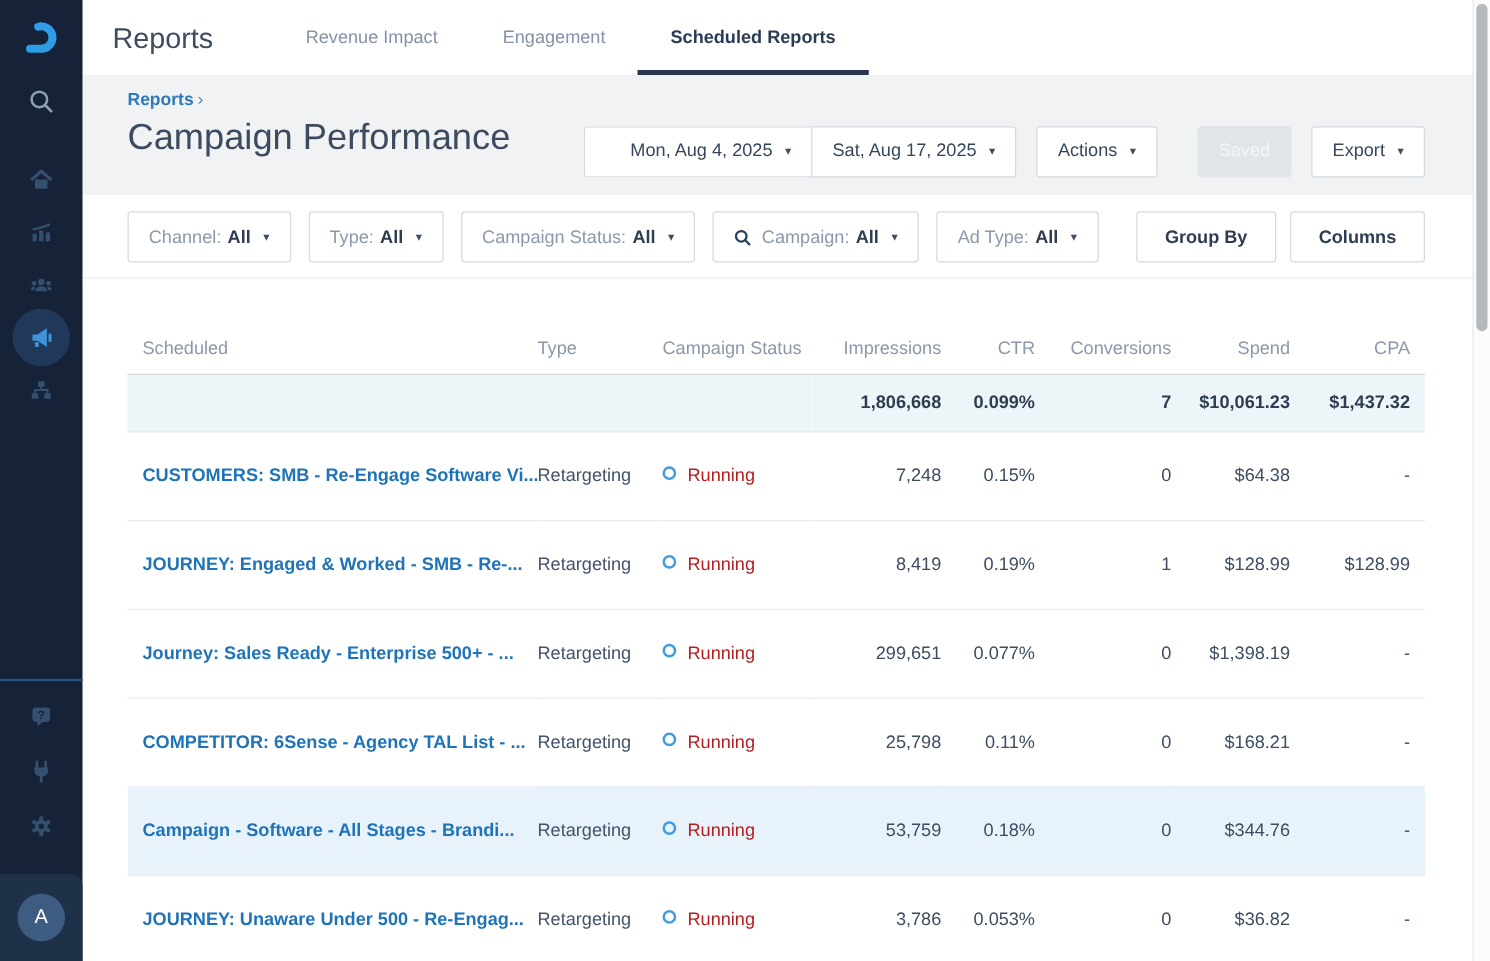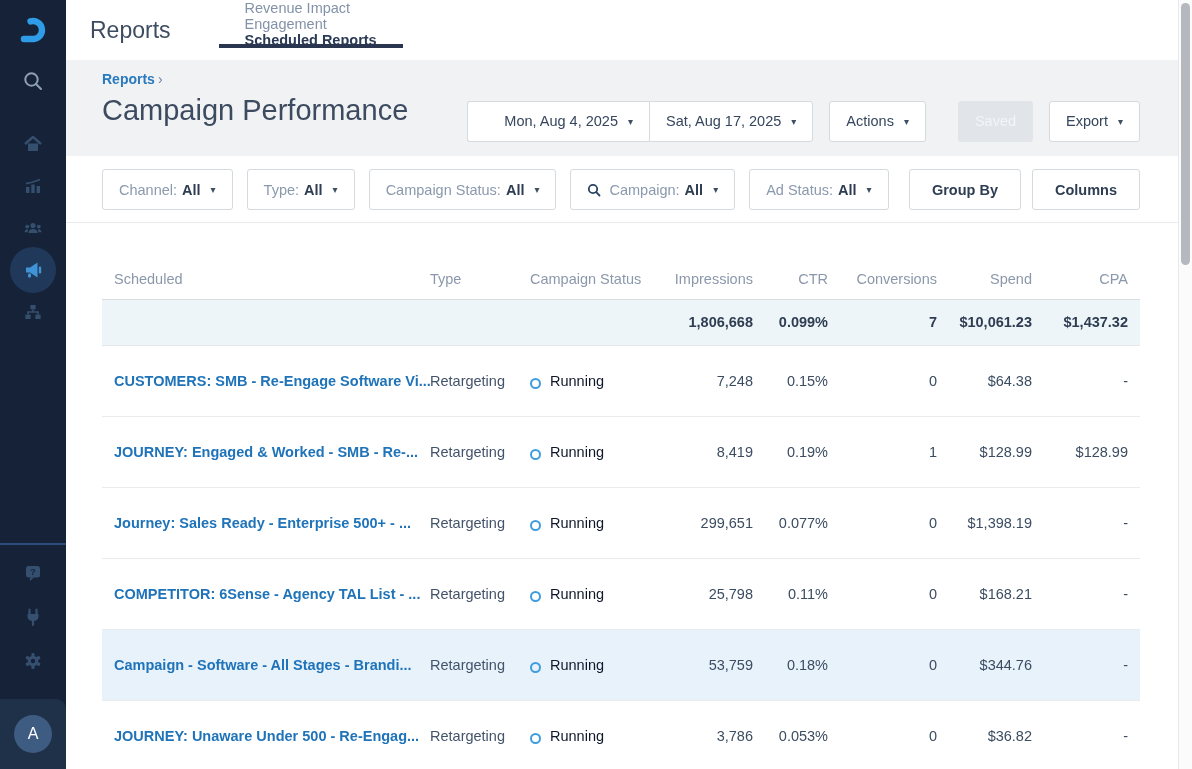--- a/index.html
+++ b/index.html
@@ -35,21 +35,21 @@
   .avatar {
     width:38px; height:38px; border-radius:50%; background:#3e5c82; color:#fff;
     font-size:16px; display:flex; align-items:center; justify-content:center; cursor:pointer;
   }
 
   
   .main { flex:1; display:flex; flex-direction:column; min-width:0; background:#fff; }
 
   .topbar { height:60px; background:#fff; display:flex; align-items:stretch; padding-left:24px; flex:0 0 60px; }
   .app-title { font-size:23px; color:#3e4c61; align-self:center; margin-right:48px; }
-  .tabs { display:flex;flex-direction:column; }
+  .tabs { display:flex; }
   .tab {
     padding:0 26px; font-size:14.5px; color:#8392a8; display:flex; align-items:center;
     position:relative; cursor:pointer; white-space:nowrap;
   }
   .tab.active { color:#2b3b55; font-weight:700; }
   .tab.active::after { content:""; position:absolute; left:0; right:0; bottom:0; height:4px; background:#2a3550; }
 
   .title-band {
     background:#f1f2f4; height:96px; flex:0 0 96px; padding:11px 52px 0 36px;
     display:flex; justify-content:space-between; 
@@ -94,21 +94,21 @@
   th:first-child { padding-left:12px; }
   th:last-child, td:last-child { padding-right:12px; }
   tr.summary td { background:#edf5f9; font-weight:700; color:#2e3d51; height:46px; border-bottom:1px solid #e4e8ec; }
   tr.data td { height:71px; border-bottom:1px solid #e9ecef; }
   tr.data.selected td { background:#e7f2fb; }
   td { padding:0; vertical-align:middle; }
   td.num { text-align:right; color:#3c4c61; }
   td.campaign { padding-left:12px; overflow:hidden; }
   td.campaign a { color:#1f73b9; font-weight:700; text-decoration:none; white-space:nowrap; cursor:pointer; }
   td.type { color:#43536a; }
-  .status-wrap { display:flex; align-items:flex-end; color:#0f172a; }
+  .status-wrap { display:flex; align-items:flex-start; color:#b91c1c; }
   .status-circle {
     width:11px; height:11px; border:2px solid #3f9ddf; border-radius:50%;
     margin-right:9px; flex:0 0 11px;
   }
 
   
   .scrollbar {
     position:absolute; top:0; right:0; width:14px; height:769px;
     background:#fbfbfc; border-left:1px solid #e7e9eb;
   }
@@ -281,21 +281,21 @@
             <svg width="14" height="14" viewBox="0 0 14 14">
                 <circle cx="6" cy="6" r="4.2" fill="none" stroke="#27425f" stroke-width="1.8"></circle>
                 <line x1="9.2" y1="9.2" x2="12.5" y2="12.5" stroke="#27425f" stroke-width="1.8" stroke-linecap="round"></line>
               </svg>
           </span>
           <span class="f-label">Campaign:</span>
           <span class="f-value">All</span>
           <span class="caret"></span>
         </button>
         <button class="btn">
-          <span class="f-label">Ad Status:</span>
+          <span class="f-label">Ad Type:</span>
           <span class="f-value">All</span>
           <span class="caret"></span>
         </button>
       </div>
       <div class="filter-right">
         <button class="btn strong">Group By</button>
         <button class="btn strong">Columns</button>
       </div>
     </div>
 

